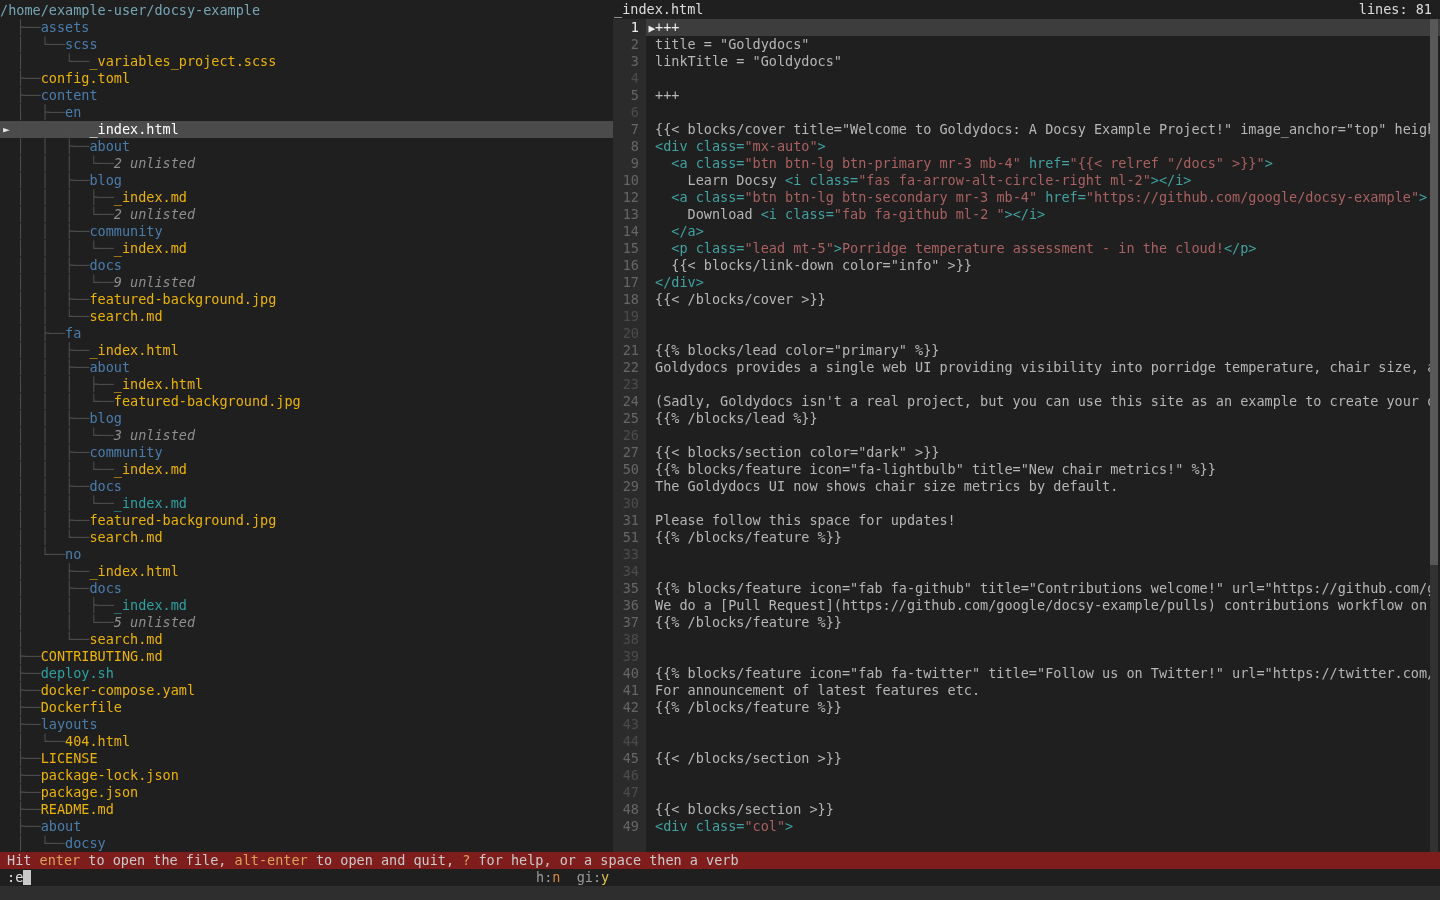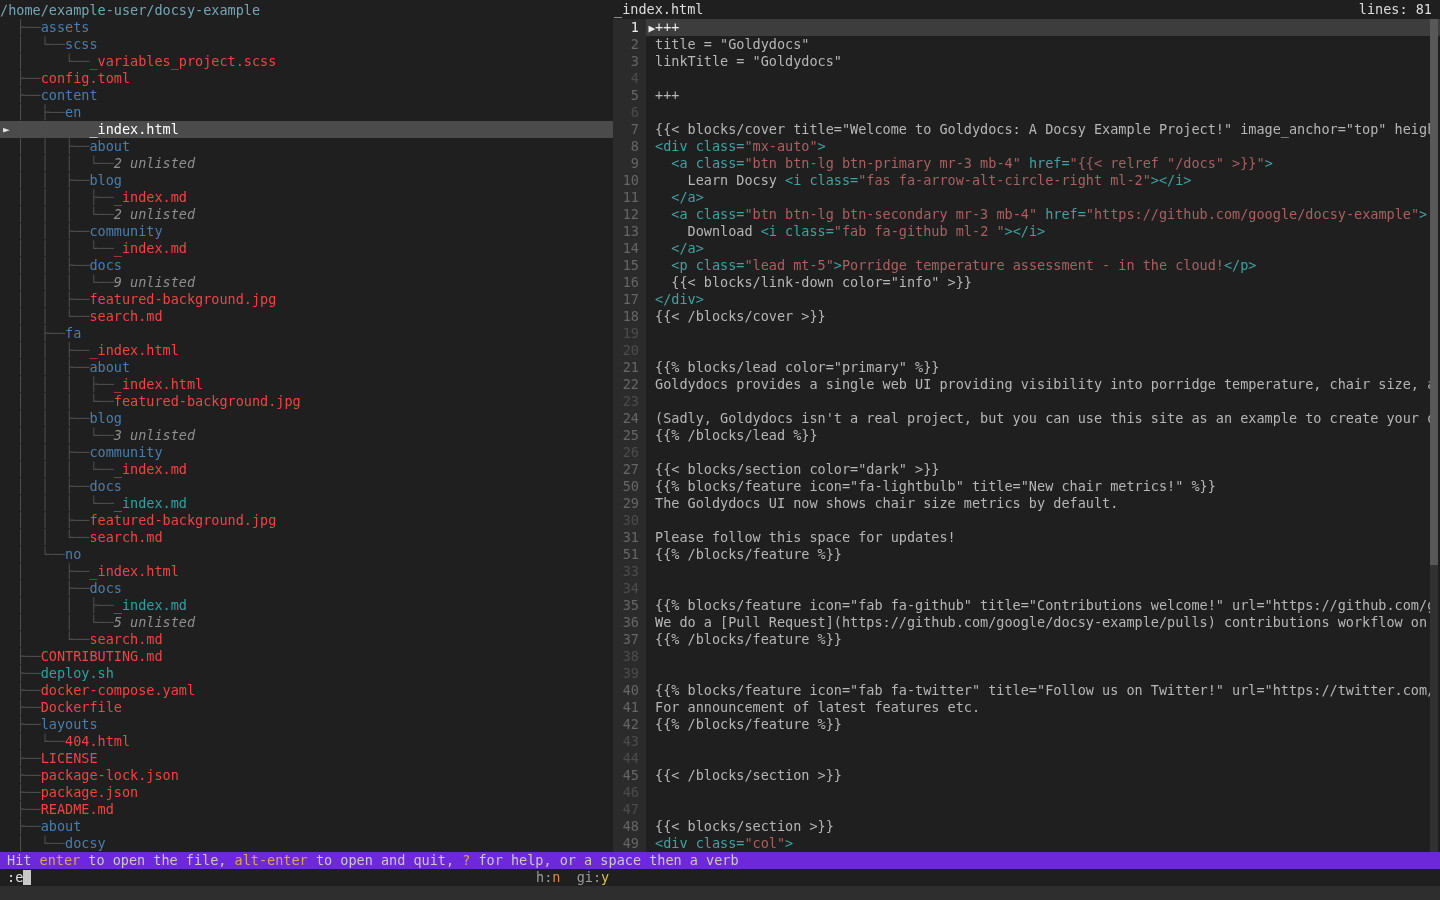--- a/index.html
+++ b/index.html
@@ -6,21 +6,21 @@
   .app{position:relative;width:1440px;height:900px;background:#1f1f1f;overflow:hidden;
        font-family:"DejaVu Sans Mono",monospace;font-size:13.5px;line-height:17px;color:#cfcfcf;}
   
   .pane-left{position:absolute;left:0;top:0;width:613px;height:852px;overflow:hidden;padding-top:2px;box-sizing:border-box;}
   .trow{position:relative;height:17px;white-space:pre;overflow:hidden;}
   .trow.sel{background:#4b4b4b;}
   .trow .arrow{position:absolute;left:3px;top:0;color:#e6e6e6;font-size:11px;}
   .t-path{color:#76a5b5;}
   .t-tree{color:#4d4d4d;}
   .t-dir{color:#4a7dad;}
-  .t-file{color:#ef4444;}
+  .t-file{color:#eab308;}
   .t-exe{color:#30a0a0;}
   .t-unl{color:#8e8e8e;font-style:italic;}
   .trow.sel .t-file{color:#ffffff;}
   
   .pane-right{position:absolute;left:613px;top:0;width:827px;height:852px;overflow:hidden;}
   .pv-header{position:relative;height:19px;}
   .pv-filename{position:absolute;left:1px;top:1px;color:#dddddd;}
   .pv-lines{position:absolute;right:8px;top:1px;color:#dddddd;}
   .pv-gutter-bg{position:absolute;left:0;top:19px;width:33px;height:833px;background:#2b2b2b;}
   .pv-body{position:absolute;left:0;top:19px;width:827px;height:833px;}
@@ -31,21 +31,21 @@
   .crow.sel .ln{color:#ededed;}
   .mk{display:inline-block;width:16px;text-align:right;color:#ededed;font-size:11px;}
   .sg-p{color:#b6b6b6;}
   .sg-w{color:#ededed;}
   .sg-t{color:#42a1a1;}
   .sg-r{color:#a96060;}
   
   .scroll-track{position:absolute;left:1430px;top:19px;width:8px;height:833px;background:#313131;}
   .scroll-thumb{position:absolute;left:0;top:0;width:8px;height:546px;background:#585858;}
   
-  .status-bar{position:absolute;left:0;top:852px;width:1440px;height:17px;background:#6d28d9;white-space:pre;padding-left:7px;box-sizing:border-box;color:#c9c9c9;}
+  .status-bar{position:absolute;left:0;top:852px;width:1440px;height:17px;background:#7f1d1d;white-space:pre;padding-left:7px;box-sizing:border-box;color:#c9c9c9;}
   .st-s{color:#c9c9c9;}
   .st-a{color:#d9a35b;}
   .input-line{position:absolute;left:0;top:869px;width:1440px;height:17px;background:#1f1f1f;white-space:pre;}
   .prompt{position:absolute;left:7px;top:0;color:#e2e2e2;}
   .cursor{display:inline-block;width:8px;height:15px;background:#c8c8c8;vertical-align:text-bottom;}
   .flags{position:absolute;left:536px;top:0;white-space:pre;}
   .fl-f{color:#9a9a9a;}
   .fl-o{color:#d98a3f;}
   .fl-y{color:#dec14d;}
   .bottom-strip{position:absolute;left:0;top:886px;width:1440px;height:14px;background:#2e2e2e;}
@@ -120,21 +120,20 @@
         <div class="crow sel"><span class="ln">1</span><span class="mk">▶</span><span><span class="sg-w">+++</span></span></div>
         <div class="crow"><span class="ln">2</span><span class="mk"></span><span><span class="sg-p">title = "Goldydocs"</span></span></div>
         <div class="crow"><span class="ln">3</span><span class="mk"></span><span><span class="sg-p">linkTitle = "Goldydocs"</span></span></div>
         <div class="crow"><span class="ln dim">4</span><span class="mk"></span><span></span></div>
         <div class="crow"><span class="ln">5</span><span class="mk"></span><span><span class="sg-p">+++</span></span></div>
         <div class="crow"><span class="ln dim">6</span><span class="mk"></span><span></span></div>
         <div class="crow"><span class="ln">7</span><span class="mk"></span><span><span class="sg-p">{{&lt; blocks/cover title="Welcome to Goldydocs: A Docsy Example Project!" image_anchor="top" heigh</span></span></div>
         <div class="crow"><span class="ln">8</span><span class="mk"></span><span><span class="sg-t">&lt;div class=</span><span class="sg-r">"mx-auto"</span><span class="sg-t">&gt;</span></span></div>
         <div class="crow"><span class="ln">9</span><span class="mk"></span><span><span class="sg-p">  </span><span class="sg-t">&lt;a class=</span><span class="sg-r">"btn btn-lg btn-primary mr-3 mb-4"</span><span class="sg-p"> </span><span class="sg-t">href=</span><span class="sg-r">"{{&lt; relref "/docs" &gt;}}"</span><span class="sg-t">&gt;</span></span></div>
         <div class="crow"><span class="ln">10</span><span class="mk"></span><span><span class="sg-p">    Learn Docsy </span><span class="sg-t">&lt;i class=</span><span class="sg-r">"fas fa-arrow-alt-circle-right ml-2"</span><span class="sg-t">&gt;&lt;/i&gt;</span></span></div>
-        <div class="crow"><span class="ln">11</span><span class="mk"></span><span><span class="sg-p">  </span><span class="sg-t">&lt;/a&gt;</span></span></div>
         <div class="crow"><span class="ln">12</span><span class="mk"></span><span><span class="sg-p">  </span><span class="sg-t">&lt;a class=</span><span class="sg-r">"btn btn-lg btn-secondary mr-3 mb-4"</span><span class="sg-p"> </span><span class="sg-t">href=</span><span class="sg-r">"https://github.com/google/docsy-example"</span><span class="sg-t">&gt;</span></span></div>
         <div class="crow"><span class="ln">13</span><span class="mk"></span><span><span class="sg-p">    Download </span><span class="sg-t">&lt;i class=</span><span class="sg-r">"fab fa-github ml-2 "</span><span class="sg-t">&gt;&lt;/i&gt;</span></span></div>
         <div class="crow"><span class="ln">14</span><span class="mk"></span><span><span class="sg-p">  </span><span class="sg-t">&lt;/a&gt;</span></span></div>
         <div class="crow"><span class="ln">15</span><span class="mk"></span><span><span class="sg-p">  </span><span class="sg-t">&lt;p class=</span><span class="sg-r">"lead mt-5"</span><span class="sg-t">&gt;</span><span class="sg-r">Porridge temperature assessment - in the cloud!</span><span class="sg-t">&lt;/p&gt;</span></span></div>
         <div class="crow"><span class="ln">16</span><span class="mk"></span><span><span class="sg-p">  {{&lt; blocks/link-down color="info" &gt;}}</span></span></div>
         <div class="crow"><span class="ln">17</span><span class="mk"></span><span><span class="sg-t">&lt;/div&gt;</span></span></div>
         <div class="crow"><span class="ln">18</span><span class="mk"></span><span><span class="sg-p">{{&lt; /blocks/cover &gt;}}</span></span></div>
         <div class="crow"><span class="ln dim">19</span><span class="mk"></span><span></span></div>
         <div class="crow"><span class="ln dim">20</span><span class="mk"></span><span></span></div>
         <div class="crow"><span class="ln">21</span><span class="mk"></span><span><span class="sg-p">{{% blocks/lead color="primary" %}}</span></span></div>

